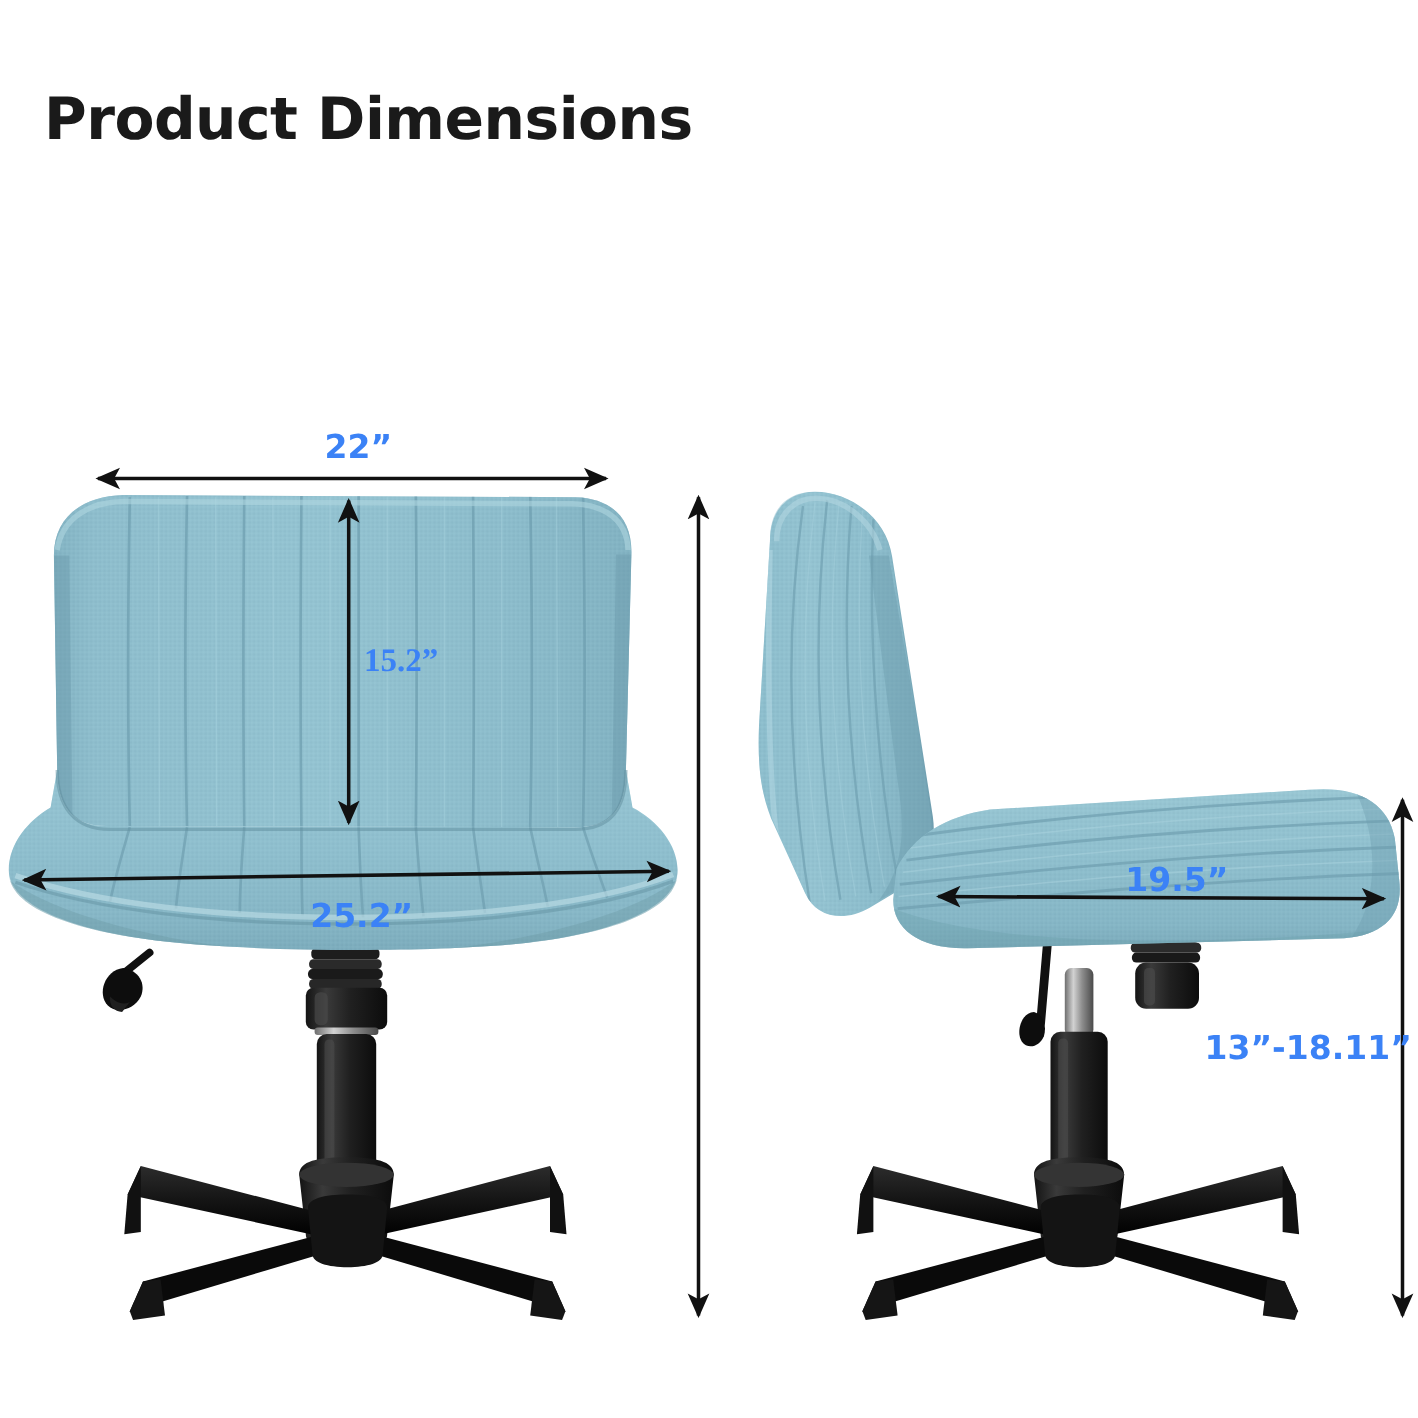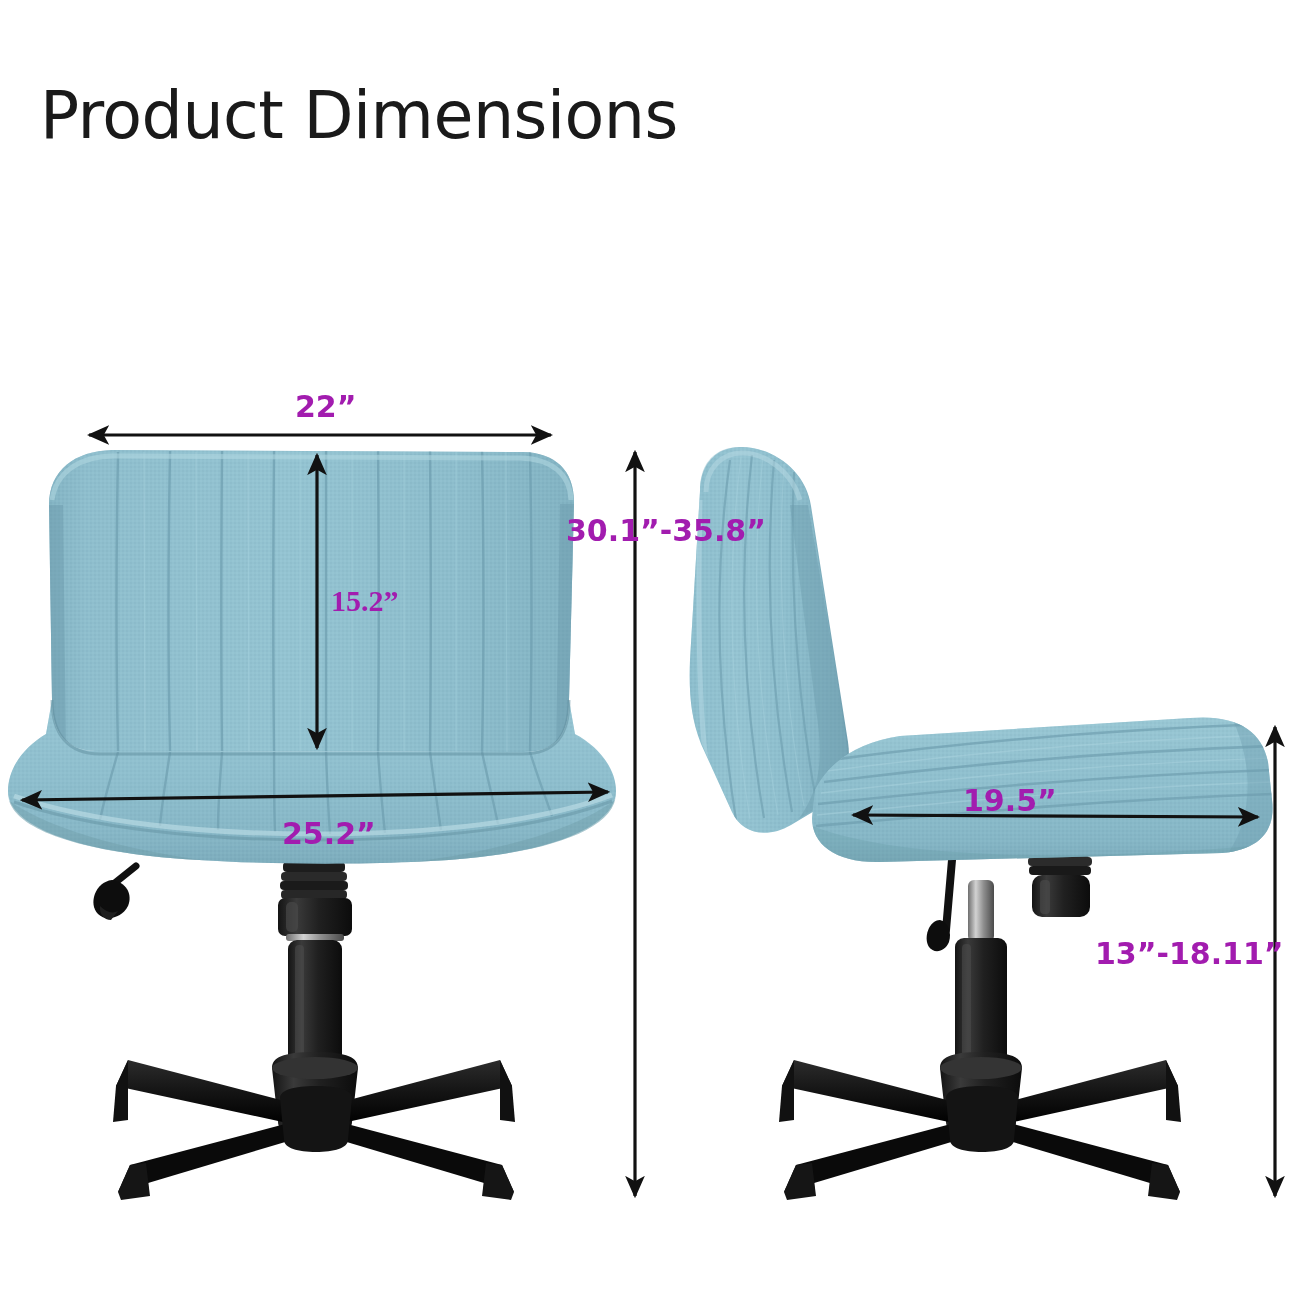--- a/index.html
+++ b/index.html
@@ -16,32 +16,32 @@
     width: 1289px;
     height: 1289px;
     background: #ffffff;
     overflow: hidden;
   }
   #page-title {
     position: absolute;
     left: 40px;
     top: 78px;
     font-family: "DejaVu Sans", sans-serif;
-    font-weight: normal;
-    font-size: 65px;
+    font-weight: bold;
+    font-size: 53px;
     letter-spacing: -0.5px;
     color: #1a1a1a;
     white-space: nowrap;
   }
   .dim-label {
     position: absolute;
     font-family: "DejaVu Sans", sans-serif;
     font-weight: bold;
     font-size: 30px;
-    color: #a21caf;
+    color: #3b82f6;
     white-space: nowrap;
     letter-spacing: 0px;
   }
   svg.layer {
     position: absolute;
     left: 0;
     top: 0;
     width: 1289px;
     height: 1289px;
     overflow: visible;
@@ -362,19 +362,18 @@
 
     <line x1="1275" y1="727" x2="1275" y2="1196" stroke="#111111" stroke-width="3.2" marker-start="url(#arrStart)" marker-end="url(#arrEnd)"></line>
   </svg>
 
   <div class="dim-label" style="left:295px; top:389px;">22”</div>
 
   <div class="dim-label" style="left:331px; top:584px;font-family:Liberation Serif, serif;">15.2”</div>
 
   <div class="dim-label" style="left:282px; top:796px;margin-top:20px;">25.2”</div>
 
-  <div class="dim-label" style="left:566px; top:513px;">30.1”-35.8”</div>
-
-  <div class="dim-label" style="left:963px; top:783px;">19.5”</div>
+
+  <div class="dim-label" style="left:1023px; top:783px;">19.5”</div>
 
   <div class="dim-label" style="left:1095px; top:936px;">13”-18.11”</div>
 
 </div>
 
 </body></html>

